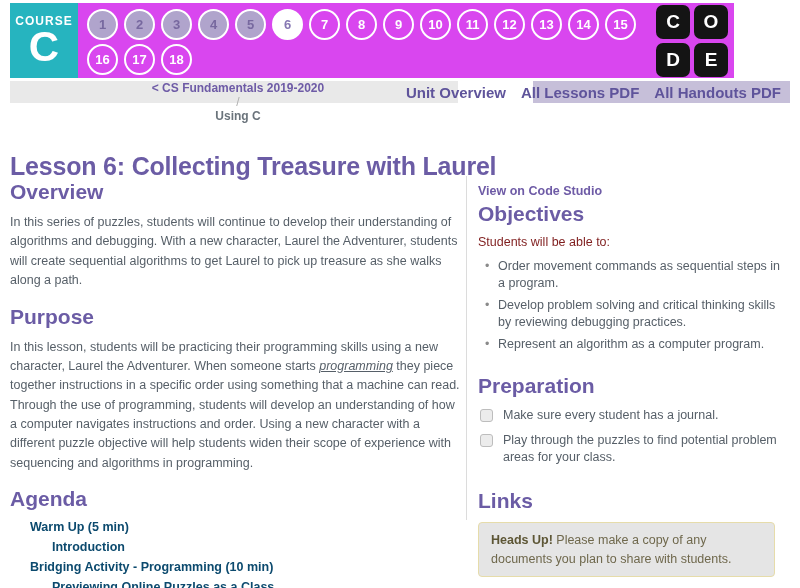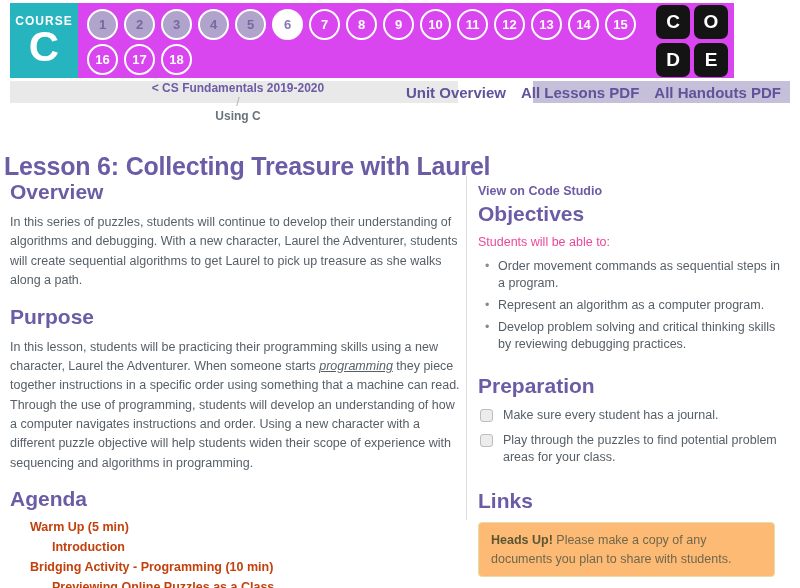--- a/index.html
+++ b/index.html
@@ -38,53 +38,53 @@
   .crumb-back { color:#6e5ba6; }
   .crumb-sep  { color:#b0b0b0; margin:0 9px; font-weight:normal; }
   .crumb-cur  { color:#6a737b; }
 
   #navlinks { position:absolute; left:533px; top:81px; width:257px; height:22px;
     background:#c6bfd9; display:flex; align-items:center; justify-content:flex-end;
     gap:15px; padding-right:9px; font-size:15px; font-weight:bold; }
   .nav-link { color:#5f549b; white-space:nowrap; }
 
   
-  #page-title { position:absolute; left:4px; top:135px; font-size:25px;
+  #page-title { position:absolute; left:10px; top:135px; font-size:25px;
     font-weight:bold; color:#6b5ca5; letter-spacing:-0.2px; white-space:nowrap; }
 
   
   #left-col  { position:absolute; left:10px;  top:172px; width:452px; }
   #col-divider { position:absolute; left:466px; top:176px; width:1px; height:344px; background:#dcdcdc; }
   #right-col { position:absolute; left:478px; top:172px; width:312px; }
 
   h2.sec { font-size:21px; font-weight:bold; color:#6b5ca5; margin:14px 0 9px; }
   #left-col h2.sec:first-child { margin-top:8px; }
 
   p.body { font-size:12.5px; color:#565f68; line-height:1.55; margin:0 0 4px; }
   p.body i { font-style:italic;text-decoration:underline; }
 
-  .agenda-item { font-size:12.5px; font-weight:bold; color:#c2410c; margin:0 0 6px 20px; }
+  .agenda-item { font-size:12.5px; font-weight:bold; color:#0c4a6e; margin:0 0 6px 20px; }
   .agenda-item.sub { margin-left:42px; }
 
   .view-link { font-size:12.5px; font-weight:bold; color:#6e5ba6; margin-top:12px; }
   #right-col h2.sec { margin:4px 0 9px; }
   #right-col h2.sec.spaced { margin-top:22px; }
 
-  .swbat, .subhead { font-size:12.5px; color:#ec4899; margin:0 0 9px; }
+  .swbat, .subhead { font-size:12.5px; color:#7f1d1d; margin:0 0 9px; }
 
   ul.dots { list-style:none; margin:0 0 4px; padding:0 0 0 7px; }
   ul.dots li { position:relative; font-size:12.5px; color:#565f68;
     line-height:1.35; margin-bottom:5px; padding-left:13px; }
   ul.dots li::before { content:"•"; position:absolute; left:0; top:0; color:#8a8a8a; }
 
   .prep-item { display:flex; font-size:12.5px; color:#565f68; line-height:1.4; margin-bottom:7px; }
   .checkbox { flex:0 0 auto; width:13px; height:13px; background:#ececec;
     border:1px solid #bdbdbd; border-radius:3px; margin:2px 10px 0 2px; }
 
-  .callout { background:#fdba74; border:1px solid #e6dcaa; border-radius:4px;
+  .callout { background:#e5e5e5; border:1px solid #e6dcaa; border-radius:4px;
     padding:8px 12px; font-size:12.5px; color:#6f684c; line-height:1.5;
     margin:4px 15px 13px 0; }
   .callout b { color:#5d5635; }
 </style>
 </head>
 <body>
 
 <div id="header">
   <div class="course-box">
     <div class="course-label">COURSE</div>
@@ -149,22 +149,22 @@
 
 <div id="col-divider"></div>
 
 <div id="right-col">
   <div class="view-link">View on Code Studio</div>
 
   <h2 class="sec">Objectives</h2>
   <div class="swbat">Students will be able to:</div>
   <ul class="dots">
       <li>Order movement commands as sequential steps in a program.</li>
+      <li>Develop problem solving and critical thinking skills by reviewing debugging practices.</li>
       <li>Represent an algorithm as a computer program.</li>
-      <li>Develop problem solving and critical thinking skills by reviewing debugging practices.</li>
     </ul>
 
   <h2 class="sec spaced">Preparation</h2>
   <div>
       <div class="prep-item">
         <span class="checkbox"></span>
         <span>Make sure every student has a journal.</span>
       </div>
       <div class="prep-item">
         <span class="checkbox"></span>

